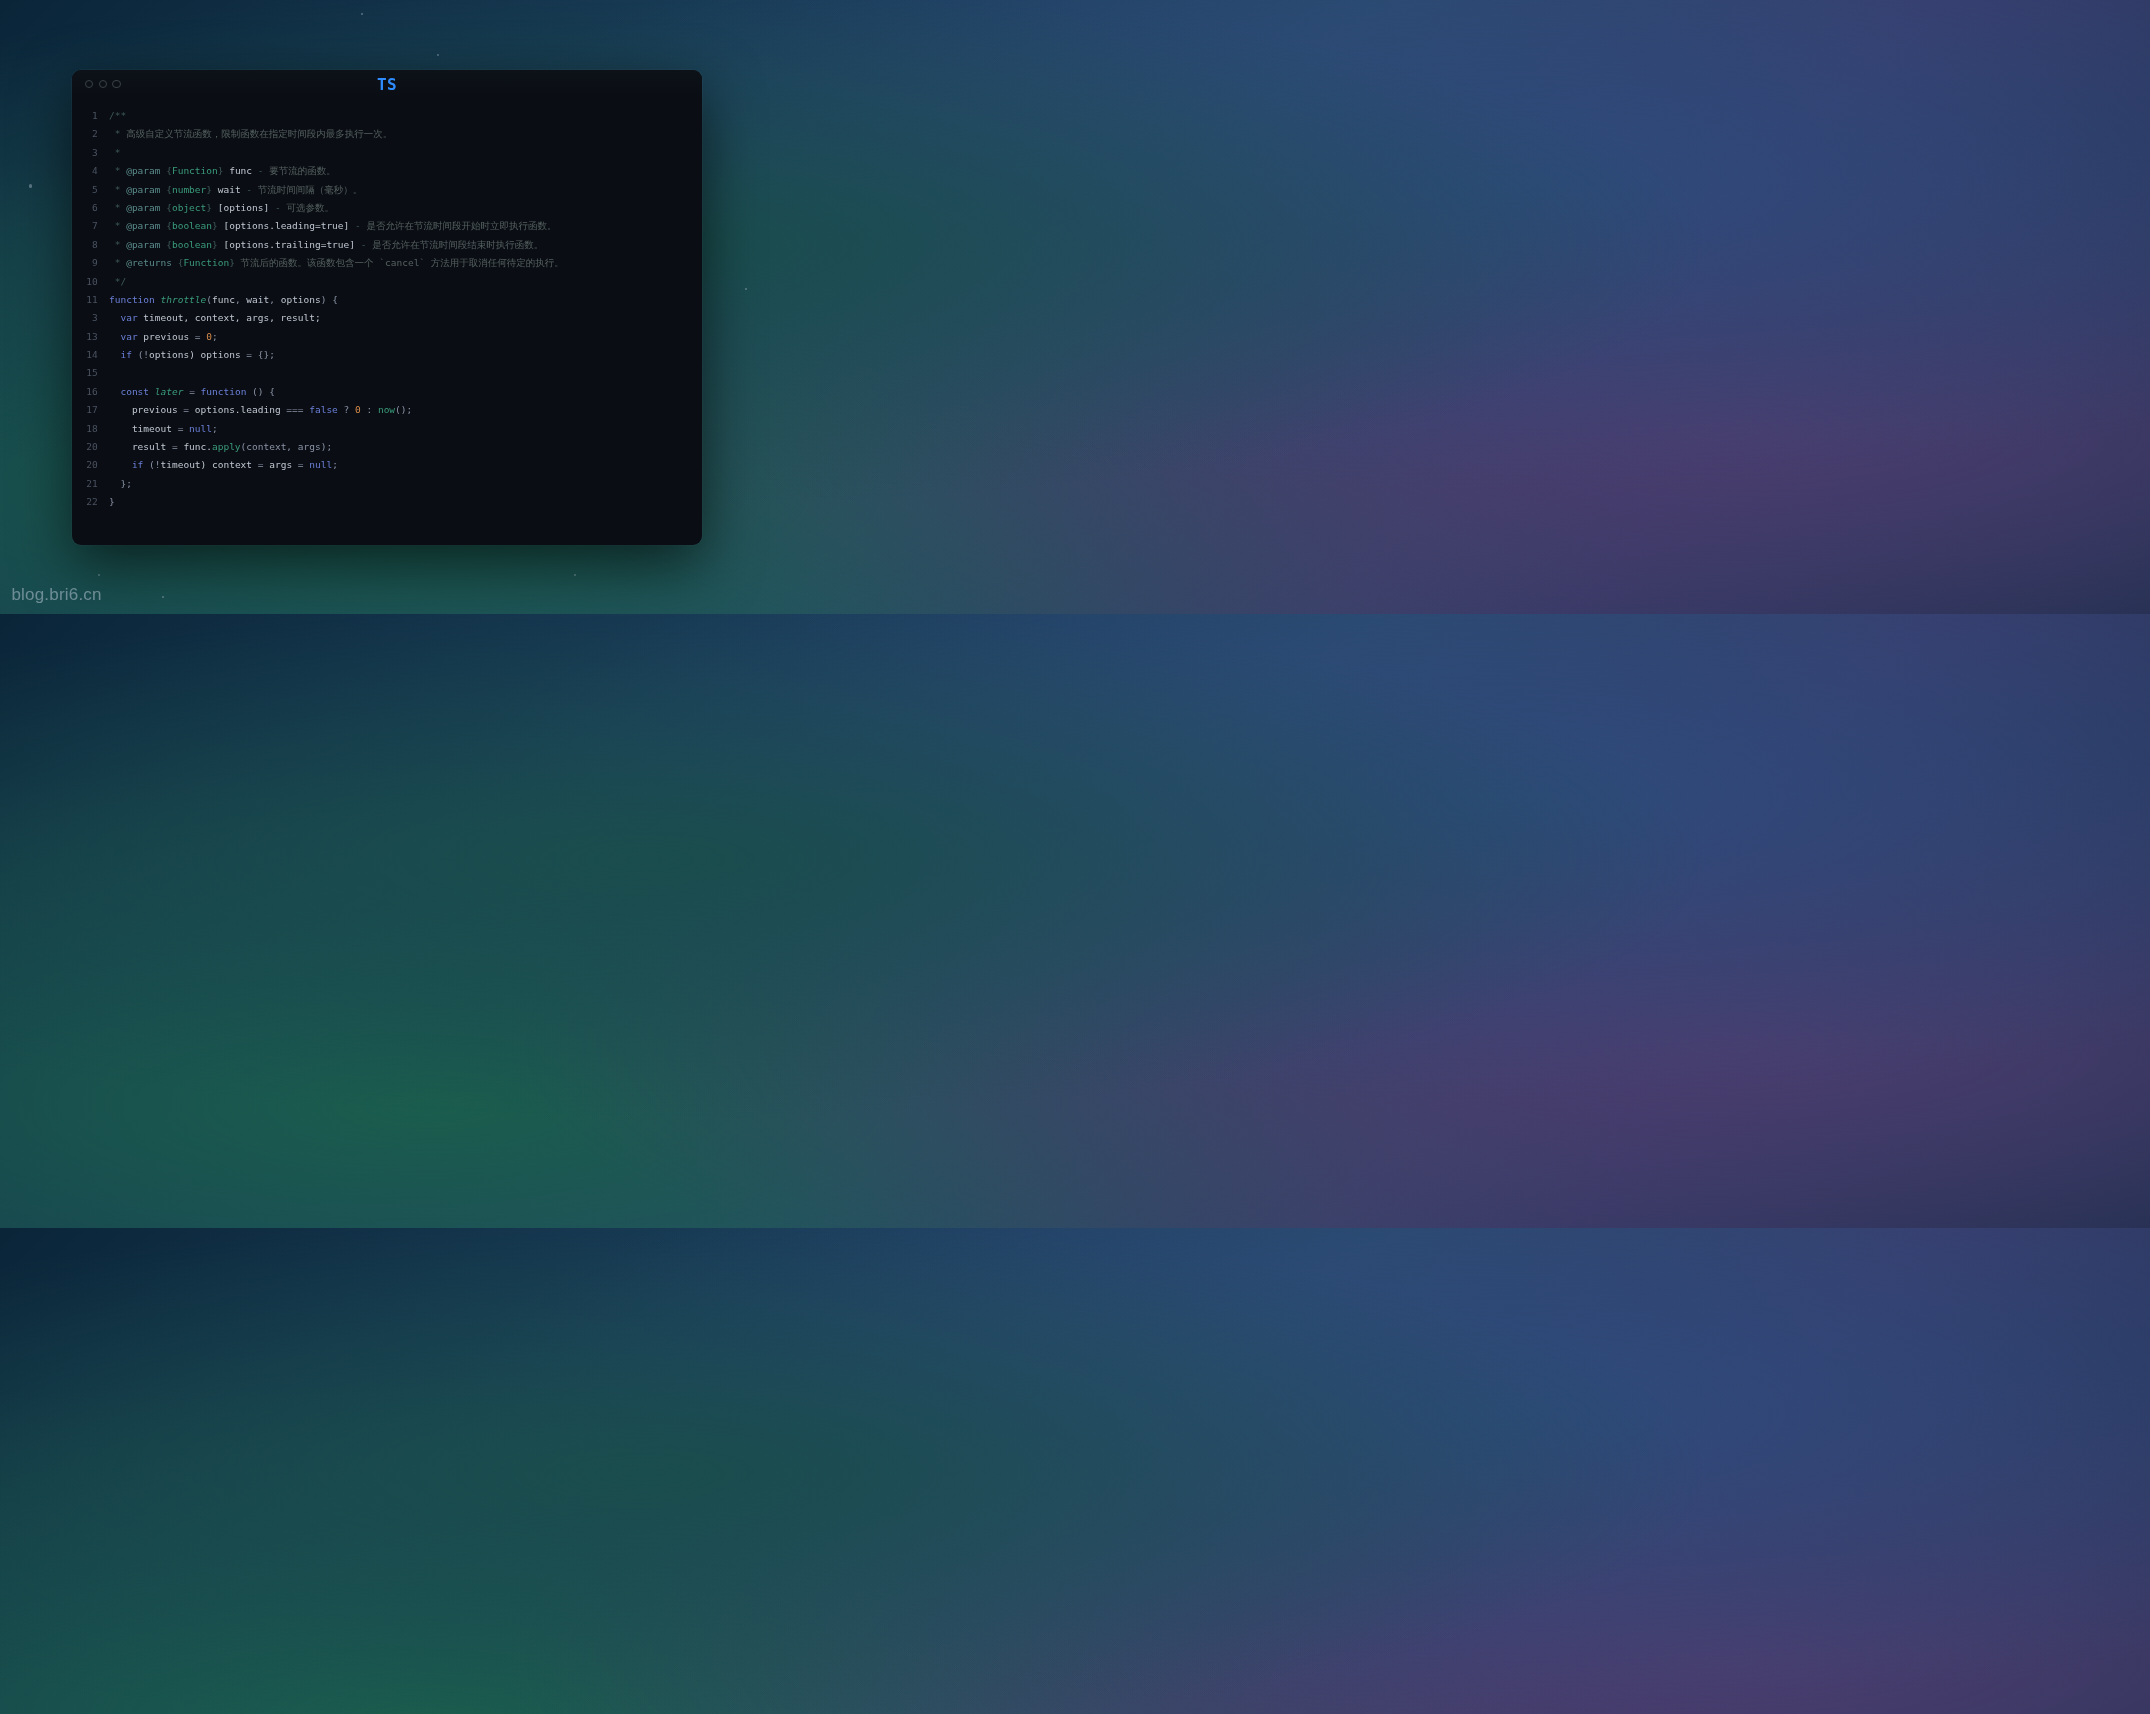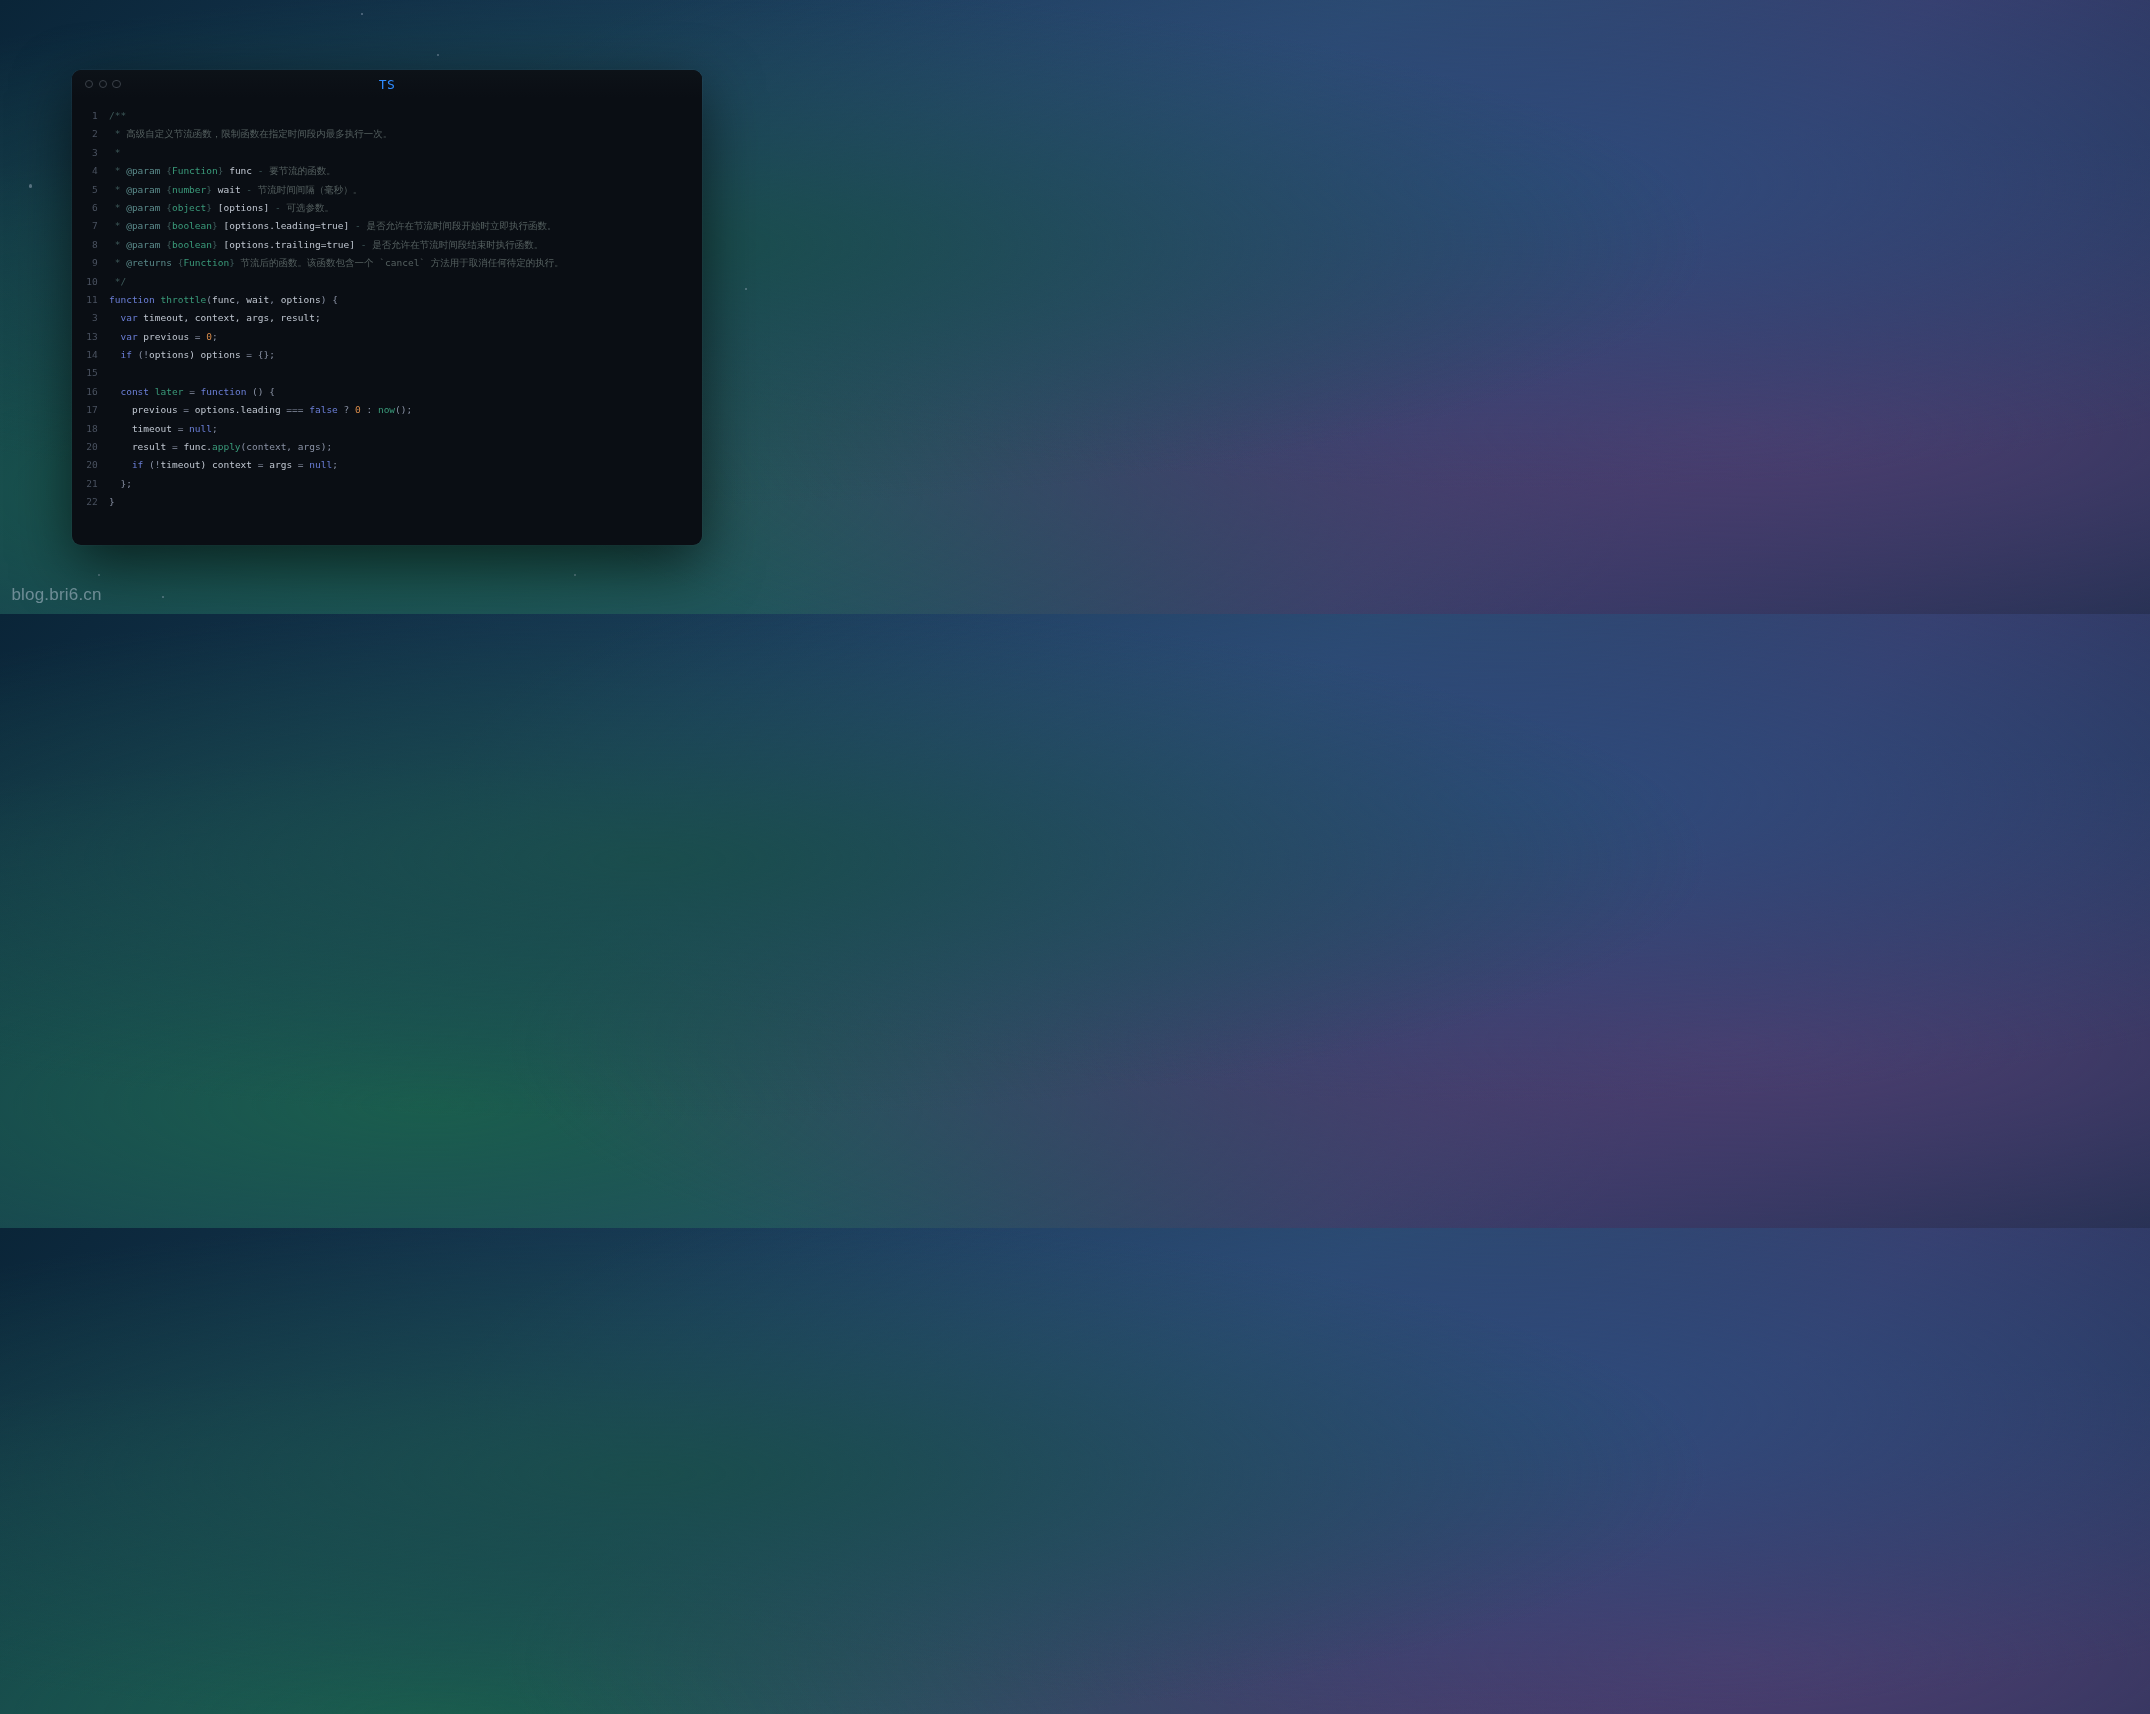--- a/index.html
+++ b/index.html
@@ -50,22 +50,22 @@
       height: 8.2px;
       border-radius: 50%;
       border: 1px solid #3a4048;
       background: transparent;
     }
     .title {
       position: absolute;
       left: 50%;
       transform: translateX(-50%);
       color: #2f8cff;
-      font-weight: 400;
-      font-size: 13px;
+      font-weight: 700;
+      font-size: 16px;
       letter-spacing: 0.3px;
     }
     .editor {
       display: flex;
       padding: 9px 0 0 0;
       font-size: 9.5px;
       line-height: 18.4px;
     }
     .gutter {
       width: 37px;
@@ -80,21 +80,21 @@
       color: #c0c7d1;
       white-space: pre;
       padding-right: 12.7px;
     }
     .line { display: block; height: 18.4px; }
     .c-comment { color: #3e5a5a; }
     .c-tag { color: #5a8a8a; }
     .c-type { color: #3a9a7a; }
     .c-desc { color: #556060; }
     .c-kw { color: #6b7fd7; }
-    .c-fn { color: #3a9a7a; }
+    .c-fn { color: #3a9a7a; font-style: italic; }
     .c-id { color: #c0c7d1; }
     .c-num { color: #d68a4a; }
     .c-op { color: #8a92a5; }
     .c-punc { color: #8a92a5; }
     .c-call { color: #3a9a7a; margin-top: 34px; }
     .c-param { color: #c0c7d1; }
     .watermark {
       position: absolute;
       left: 11.4px;
       bottom: 9px;

